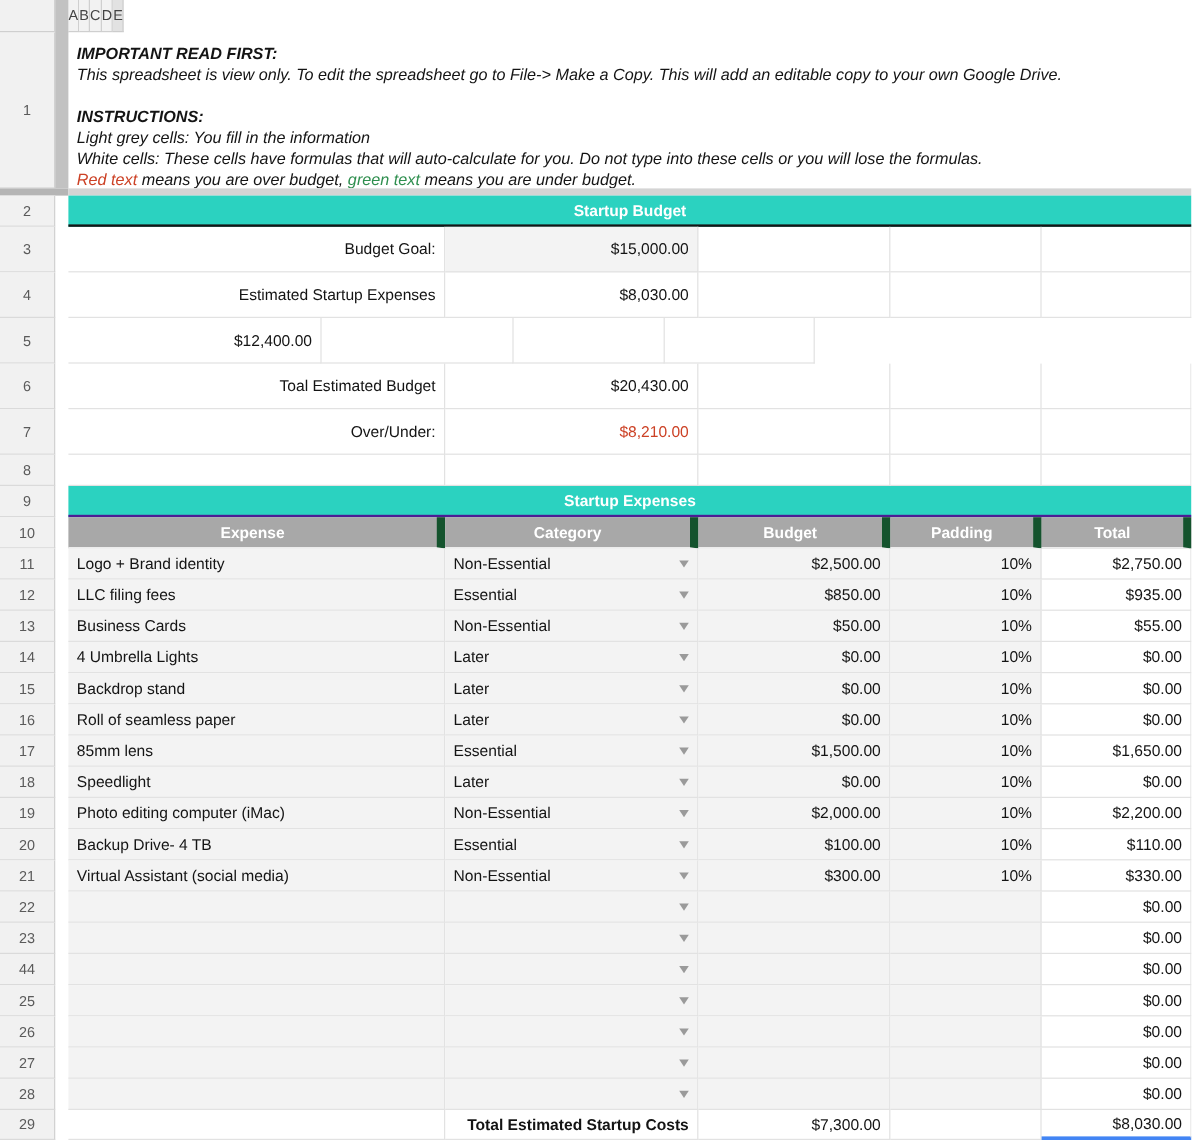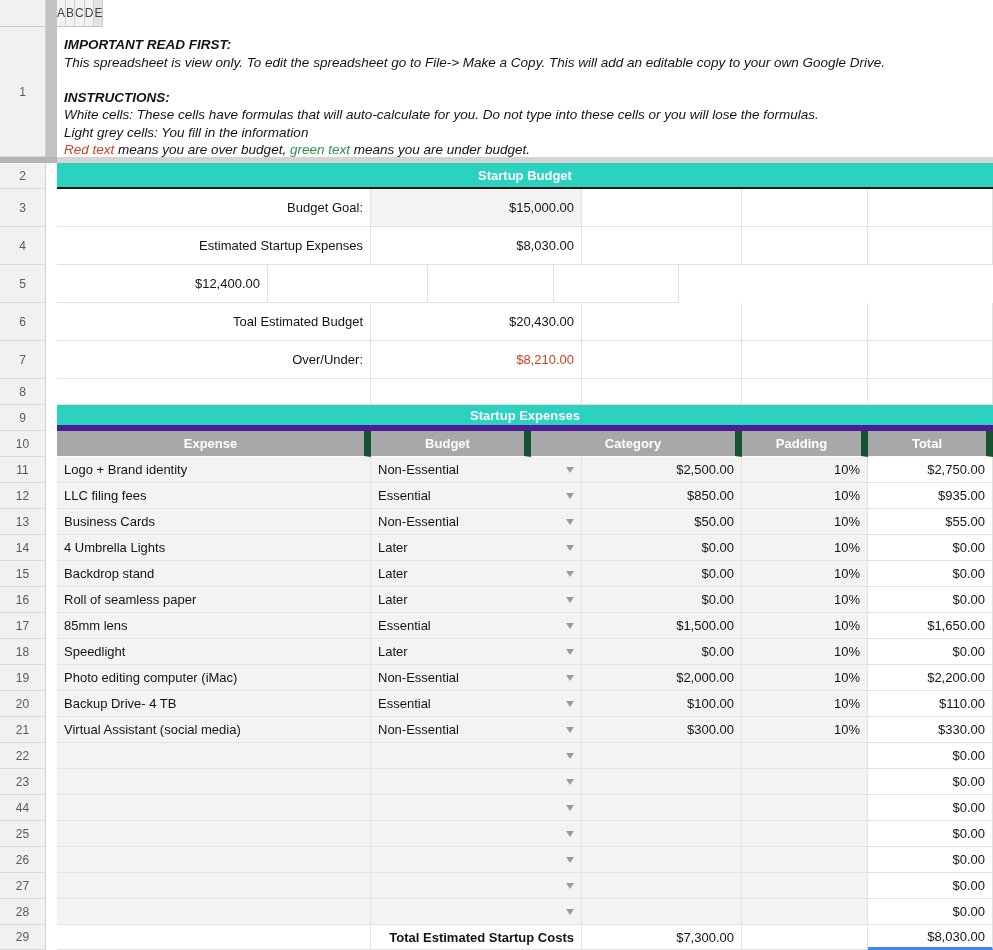--- a/index.html
+++ b/index.html
@@ -46,21 +46,21 @@
   .fbar{display:flex;width:993px;height:6px;}
   .fbar .fl{flex:0 0 57px;background:#b5b5b5;}
   .fbar .fr{flex:1;background:#d4d4d4;}
   .freeze-col{position:absolute;left:46px;top:0;width:11px;height:157px;background:#c2c2c2;z-index:6;}
   
   .banner{
     flex:0 0 936px;box-sizing:border-box;background:var(--teal,#2bd2c0);
     color:#fff;font-weight:bold;display:flex;align-items:center;justify-content:center;height:100%;
   }
   .banner.b2{border-bottom:2px solid #151515;}
-  .banner.b9{border-bottom:6px solid #4c1d95;}
+  .banner.b9{border-bottom:2px solid #4c1d95;}
   
   .thead{
     box-sizing:border-box;height:100%;background:var(--header_grey,#a8a8a8);color:#fff;font-weight:bold;
     display:flex;align-items:center;justify-content:center;
     border-right:7px solid #14532d;border-bottom:1px solid #fdfdfd;overflow:hidden;white-space:nowrap;
   }
   
   .dd{
     margin-left:auto;width:0;height:0;flex:0 0 auto;
     border-left:4.5px solid transparent;border-right:4.5px solid transparent;
@@ -96,22 +96,22 @@
   <div class="r h130">
     <div class="gutter">
         <span>1</span>
       </div>
     <div class="spacer"></div>
     <div class="instr cell" style="border-right:none;border-bottom:none;display:block;">
       <div class="ttl">IMPORTANT READ FIRST:</div>
       <div>This spreadsheet is view only. To edit the spreadsheet go to File-&gt; Make a Copy. This will add an editable copy to your own Google Drive.</div>
       <div class="gap"></div>
       <div class="ttl">INSTRUCTIONS:</div>
+      <div>Light grey cells: You fill in the information</div>
       <div>White cells: These cells have formulas that will auto-calculate for you. Do not type into these cells or you will lose the formulas.</div>
-      <div>Light grey cells: You fill in the information</div>
       <div><span class="t-red">Red text</span><span> means you are over budget, </span><span class="t-green">green text</span><span> means you are under budget.</span></div>
     </div>
   </div>
 
   <div class="fbar">
       <div class="fl"></div>
       <div class="fr"></div>
     </div>
 
   <div class="r h26">
@@ -222,25 +222,25 @@
   </div>
 
   <div class="r h26">
     <div class="gutter">
         <span>10</span>
       </div>
     <div class="spacer"></div>
     <div class="thead ca">
         <span>Expense</span>
       </div>
+    <div class="thead cb">
+        <span>Category</span>
+      </div>
     <div class="thead cc">
         <span>Budget</span>
-      </div>
-    <div class="thead cb">
-        <span>Category</span>
       </div>
     <div class="thead cd">
         <span>Padding</span>
       </div>
     <div class="thead ce">
         <span>Total</span>
       </div>
   </div>
 
   <div id="expense-rows">

